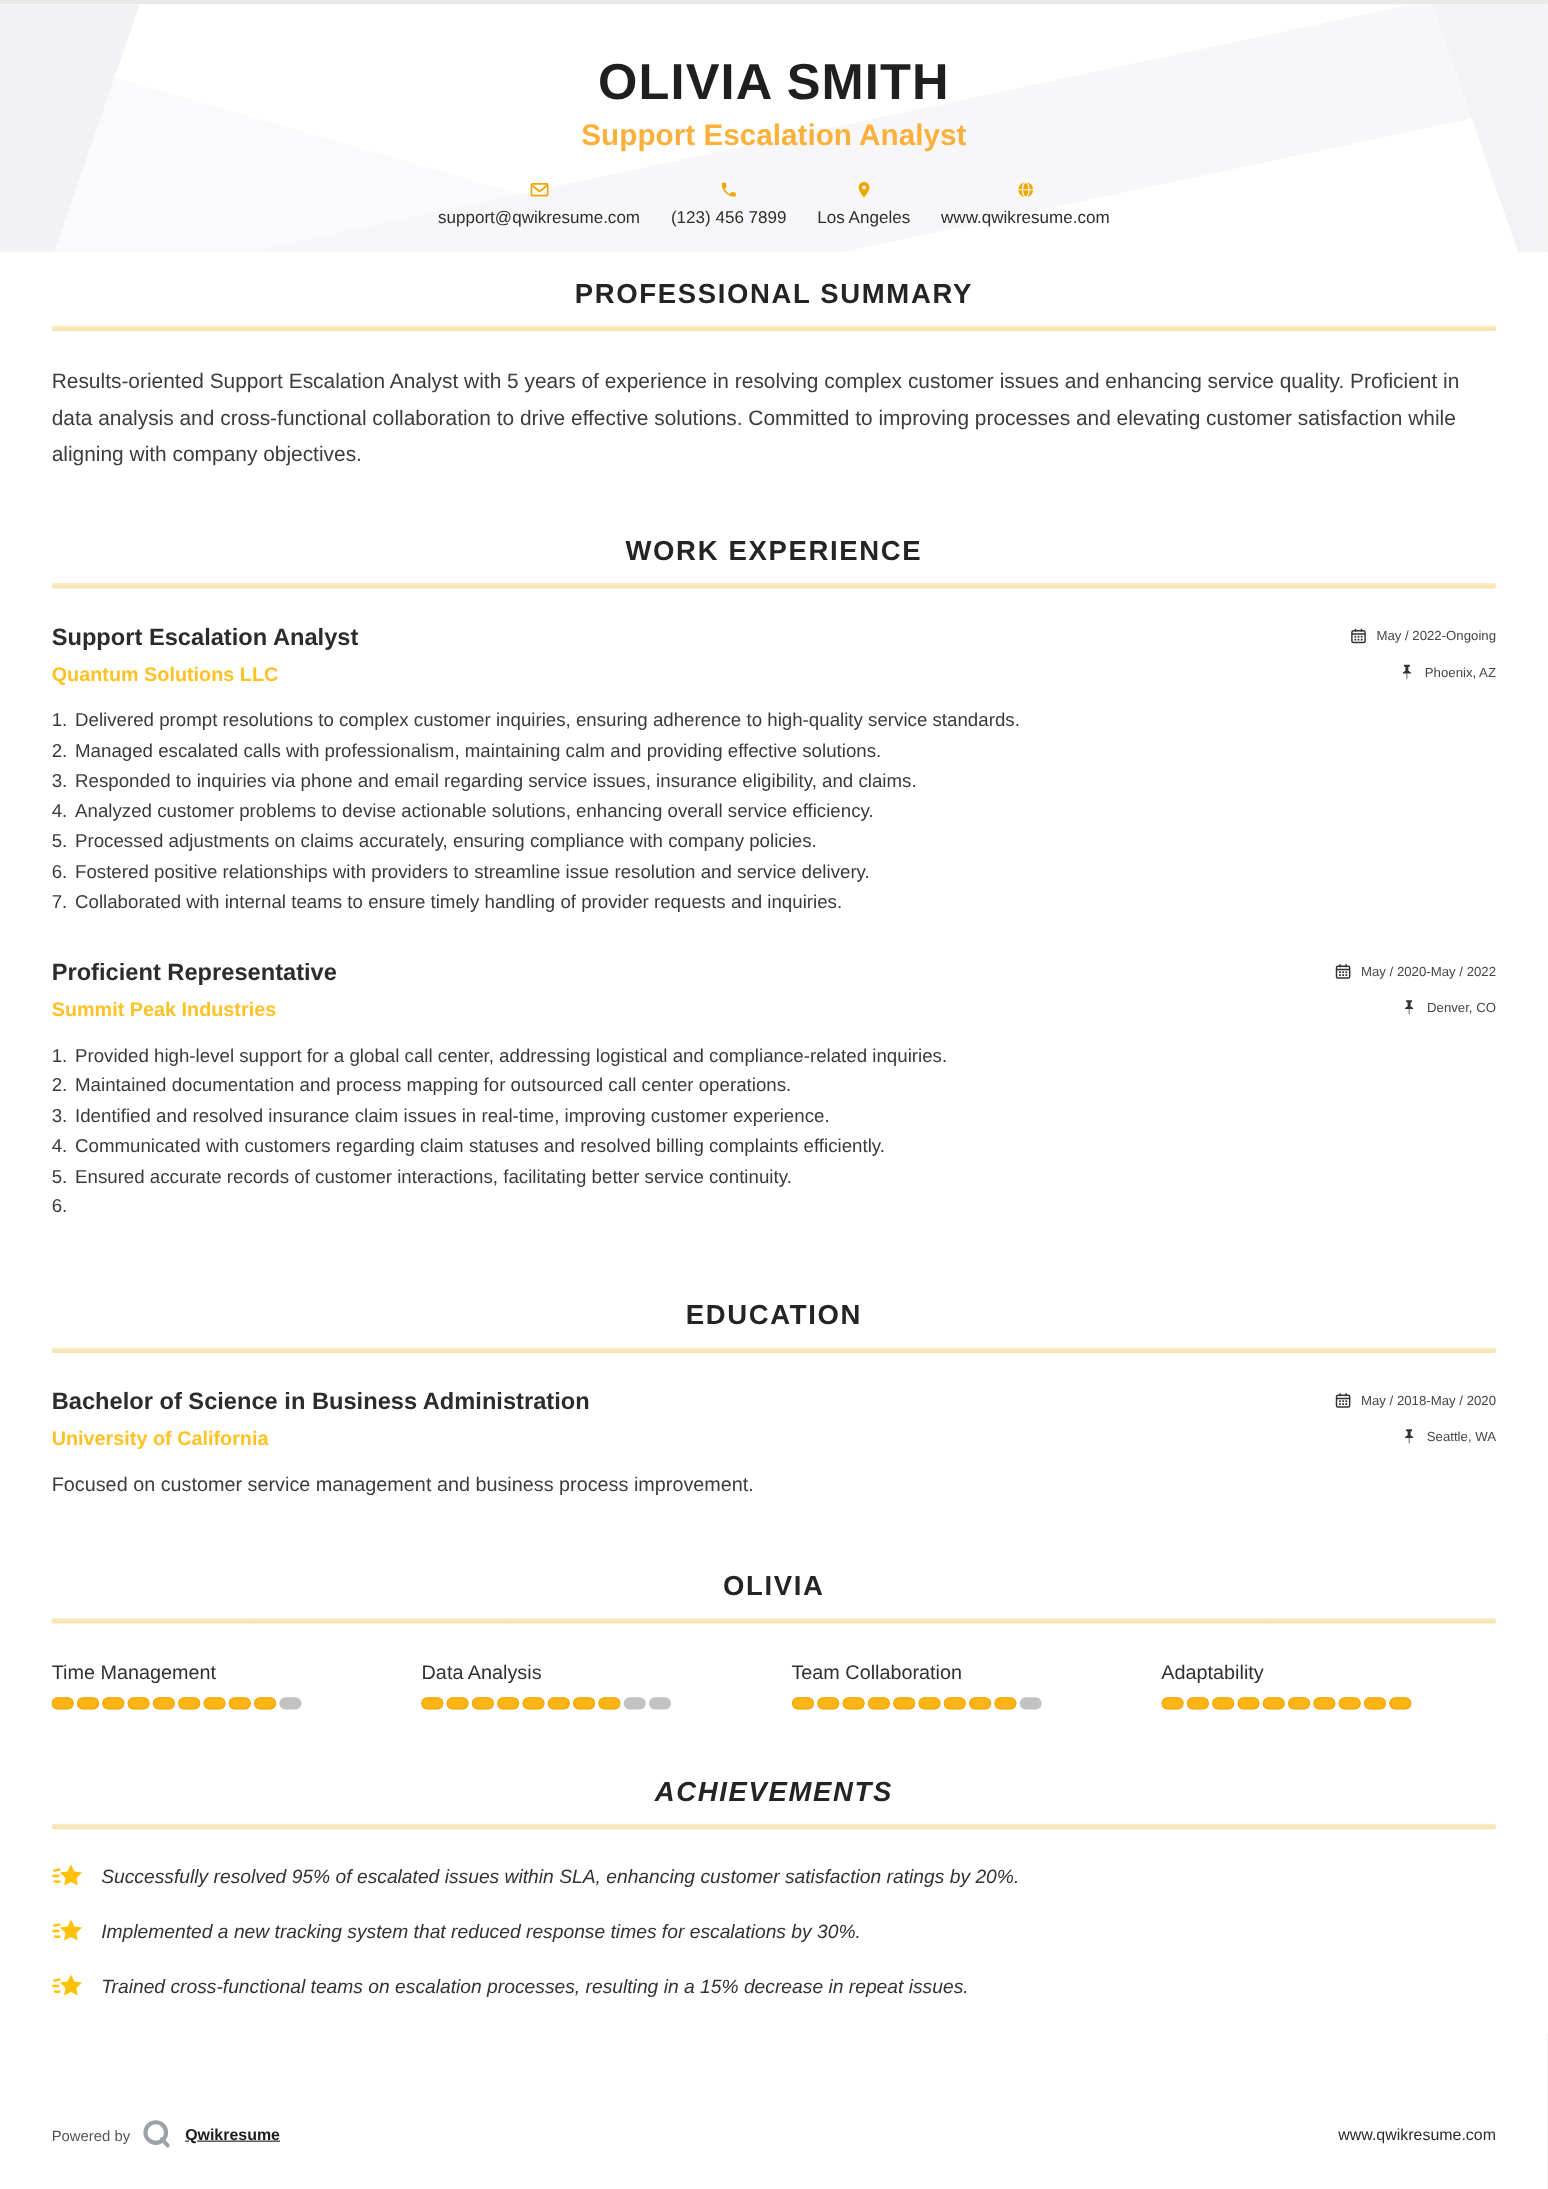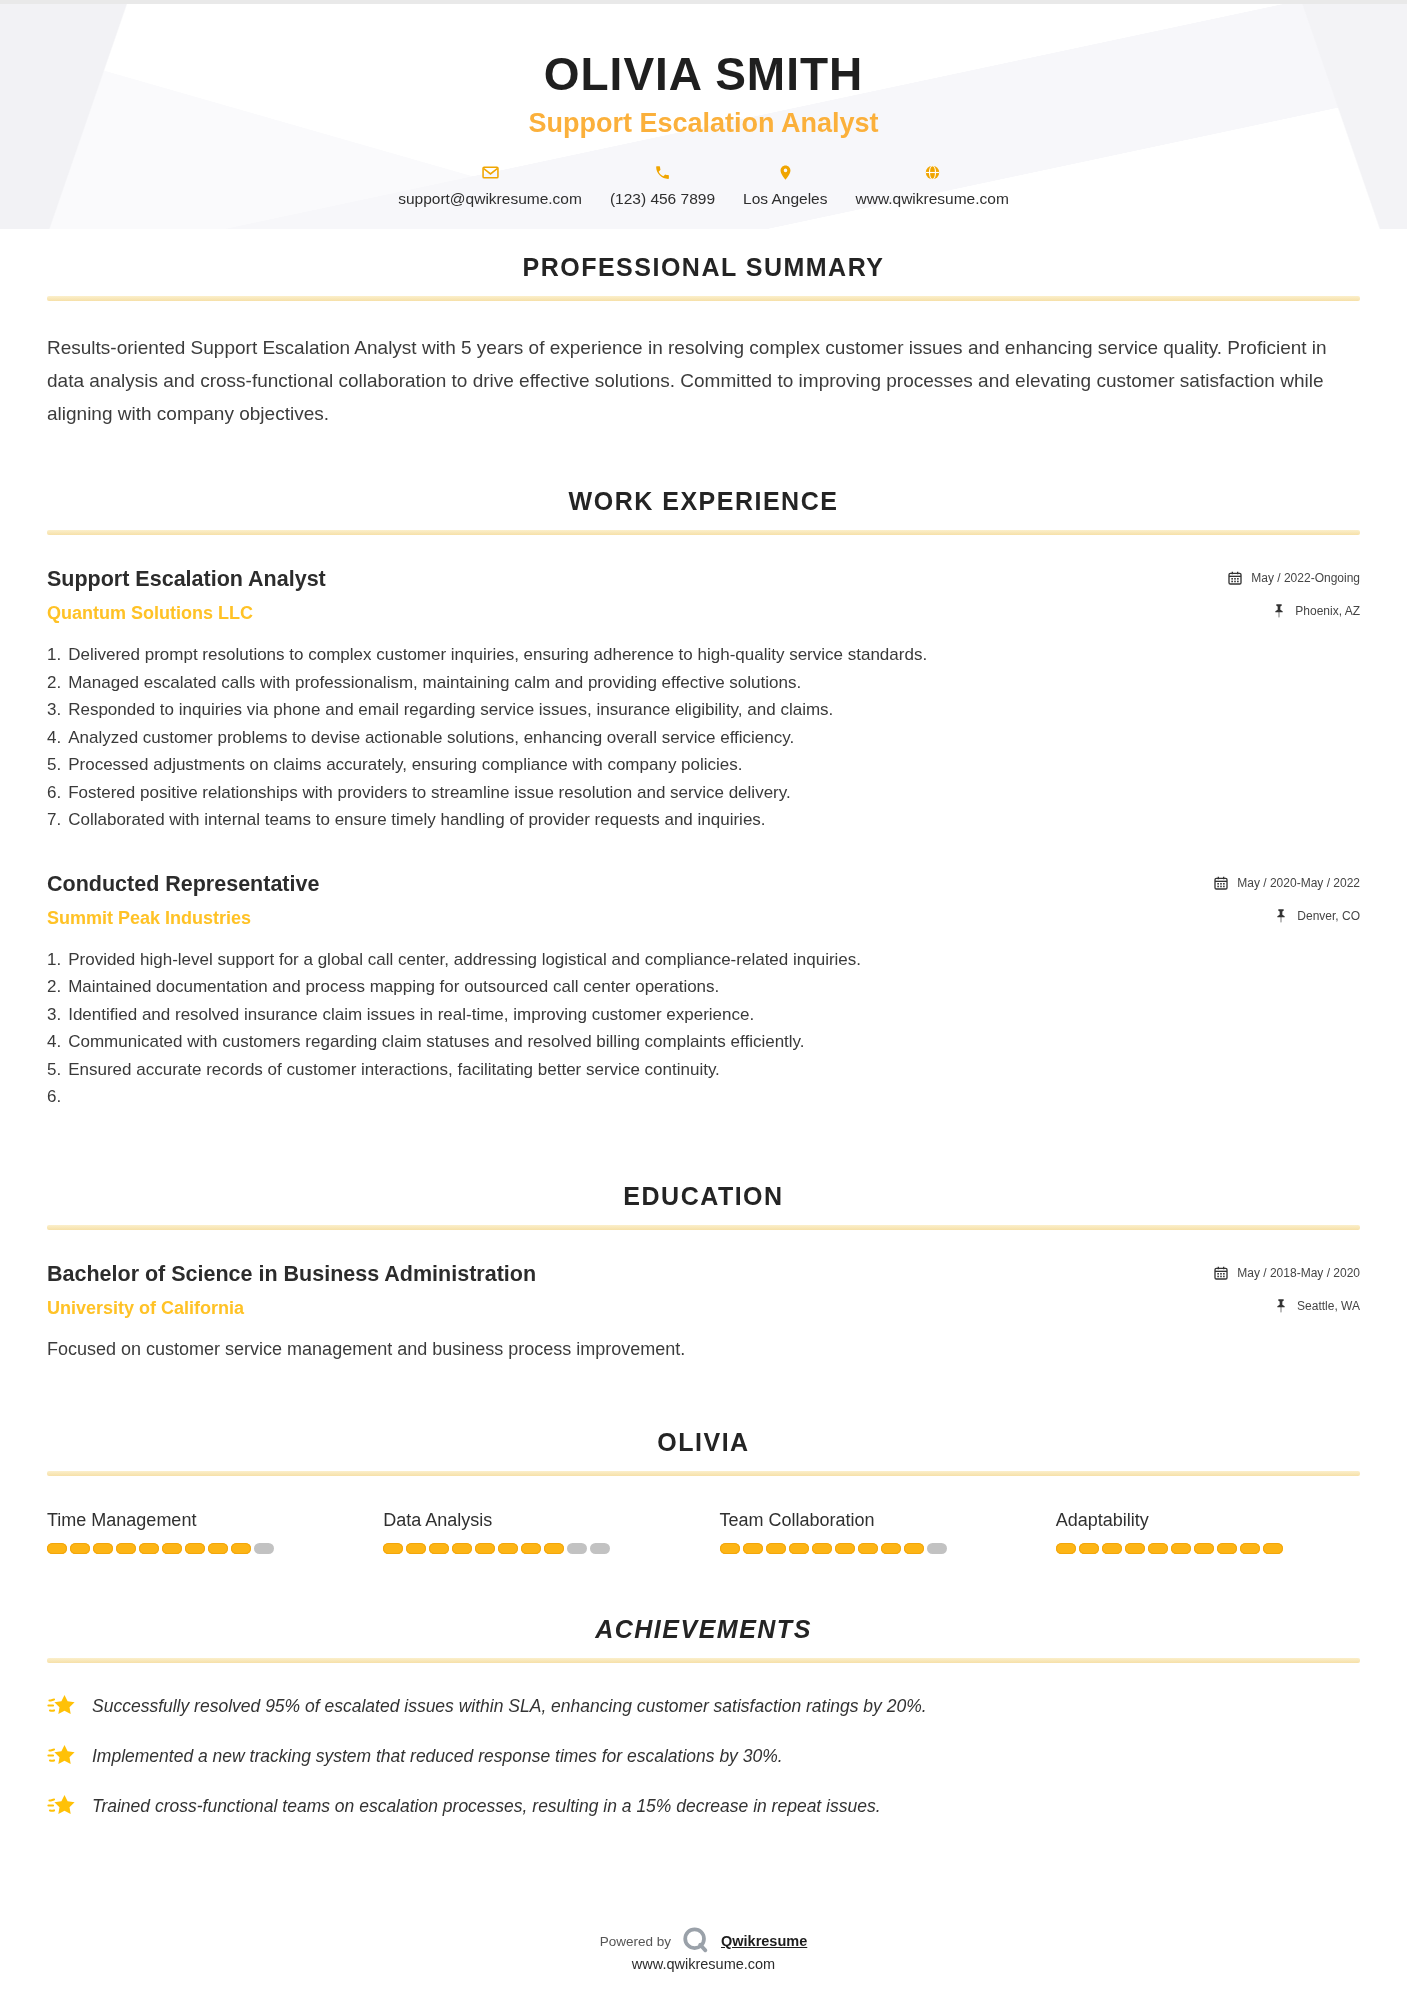--- a/index.html
+++ b/index.html
@@ -65,21 +65,21 @@
   .dot-filled { background:#FDB515; box-shadow:inset 0 0 0 1px #F2A60C; }
 
   .achievements-section { margin-top:60px;font-style:italic; }
   .ach-list { margin-top:30px; }
   .ach-row { display:flex; gap:15px; min-height:30px; margin-bottom:20px; }
   .ach-icon { flex:0 0 auto; width:30px; height:26px; display:inline-flex; }
   .ach-icon svg { width:100%; height:100%; }
   .ach-text { font-size:17.5px; color:#333333; line-height:26px; }
 
   
-  .footer { position:absolute; left:47px; right:47px; top:1922px; display:flex; justify-content:flex-start; align-items:center;flex-direction:column; }
+  .footer { position:absolute; left:47px; right:47px; top:1922px; display:flex; justify-content:space-between; align-items:center; }
   .footer-left { display:flex; align-items:center; gap:10px; }
   .powered-by { font-size:13.5px; color:#555555; }
   .brand-logo { width:30px; height:30px; display:inline-flex; }
   .brand-logo svg { width:100%; height:100%; }
   .brand-link { font-size:14.5px; font-weight:bold; color:#1d1d1d; text-decoration:underline; cursor:pointer; }
   .footer-site { font-size:14.5px; color:#2b2b2b; }
 </style>
 </head>
 <body>
 
@@ -207,21 +207,21 @@
 
             <div class="bullet">
               <span class="bullet-num">7.</span>
               <span class="bullet-text">Collaborated with internal teams to ensure timely handling of provider requests and inquiries.</span>
             </div>
           </div>
       </div>
 
       <div class="job">
         <div class="job-head">
-          <div class="job-name">Conducted Representative</div>
+          <div class="job-name">Proficient Representative</div>
           <div class="meta">
             <span class="micon">
               <svg viewBox="0 0 24 24">
                   <rect x="3" y="5" width="18" height="16" rx="2" fill="none" stroke="#333" stroke-width="2"></rect>
                   <path d="M3 9.5h18" stroke="#333" stroke-width="2"></path>
                   <path d="M8 2.5v4M16 2.5v4" stroke="#333" stroke-width="2"></path>
                   <g fill="#333">
                     <rect x="6.5" y="12" width="2.4" height="2.4"></rect>
                     <rect x="10.8" y="12" width="2.4" height="2.4"></rect>
                     <rect x="15.1" y="12" width="2.4" height="2.4"></rect>

